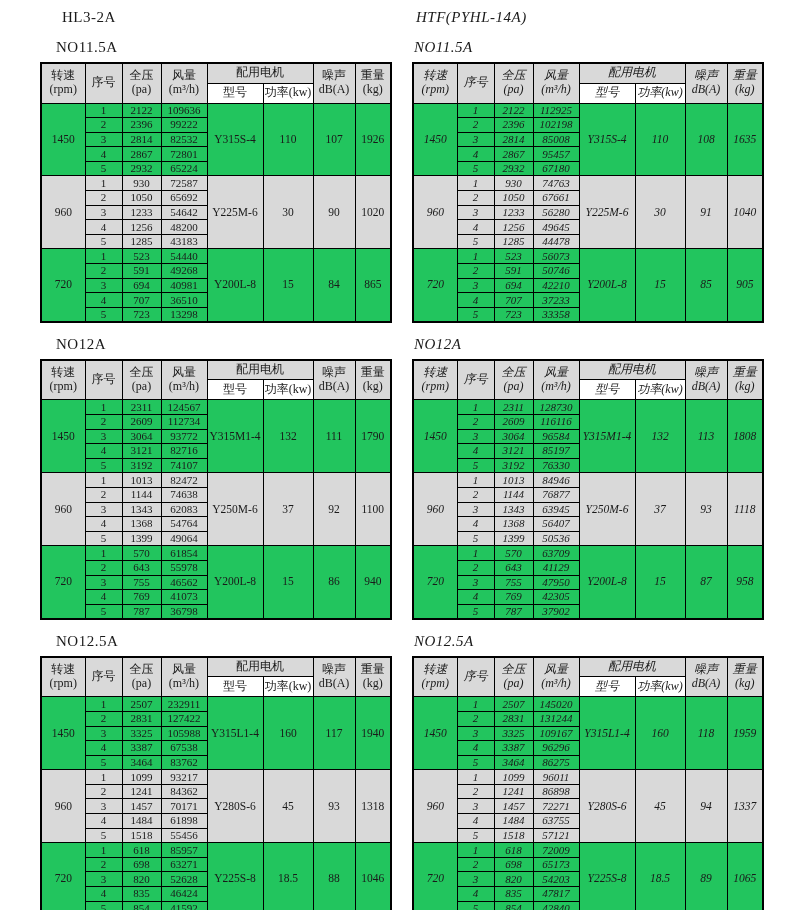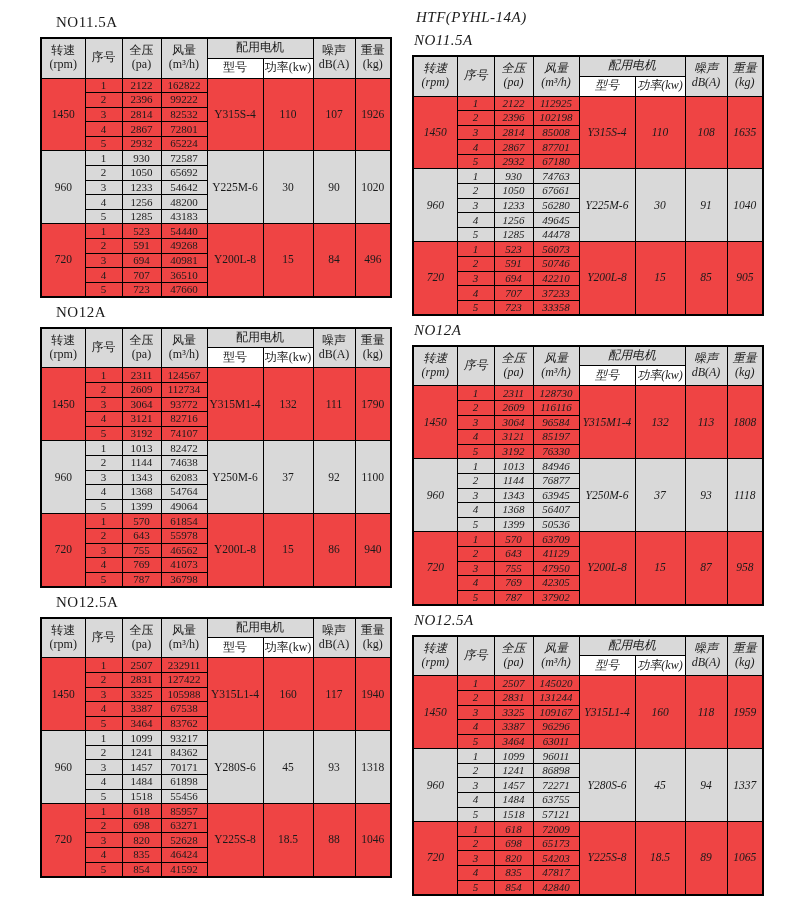--- a/index.html
+++ b/index.html
@@ -23,27 +23,27 @@
   #col-left  .series-title { padding-left: 22px; }
   #col-right .series-title { padding-left: 4px; }
 
   .size-label {
     font-size: 15px; height: 18px; line-height: 18px;
     letter-spacing: 0.5px; margin-bottom: 6px; white-space: nowrap;
   }
   #col-left  .size-label { padding-left: 16px; }
   #col-right .size-label { padding-left: 2px; }
 
-  .section { margin-top: 5px; }
+  .section { margin-top: 12px; }
   .section + .section { }
 
   table.spec {
     border-collapse: collapse; table-layout: fixed;
     width: 350px; border: 2px solid #000;
-    background: #ef4444;
+    background: #22c55e;
   }
   table.spec th, table.spec td {
     border: 1px solid #000;
     text-align: center; vertical-align: middle;
     padding: 0; overflow: hidden;
   }
   table.spec thead th {
     height: 20px; font-size: 12px; font-weight: normal;
     background: var(--hdr-bg, #d9d9d9);
     white-space: pre-line; line-height: 1.15;
@@ -53,20 +53,21 @@
     height: 14.6px; font-size: 11px; line-height: 1;
     white-space: nowrap;
   }
   table.spec tbody td.big { font-size: 11.5px; }
   tr.band td { background: var(--band-bg, #d9d9d9); }
 </style>
 </head>
 <body>
 
 <div class="col" id="col-left">
+  <div class="series-title">HL3-2A</div>
   <div>
       <div class="section">
         <div class="size-label">NO11.5A</div>
         <table class="spec">
           <colgroup>
             <col style="width: 44px;">
             <col style="width: 37px;">
             <col style="width: 39px;">
             <col style="width: 46px;">
             <col style="width: 56px;">
@@ -92,21 +93,21 @@
             <tr>
               <th class="sub">型号</th>
               <th class="sub">功率(kw)</th>
             </tr>
           </thead>
           <tbody>
             <tr>
               <td class="big" rowspan="5">1450</td>
               <td>1</td>
               <td>2122</td>
-              <td>162822</td>
+              <td>109636</td>
               <td class="big" rowspan="5">Y315S-4</td>
               <td class="big" rowspan="5">110</td>
               <td class="big" rowspan="5">107</td>
               <td class="big" rowspan="5">1926</td>
             </tr>
             <tr>
               <td>2</td>
               <td>2396</td>
               <td>99222</td>
             </tr>
@@ -156,41 +157,41 @@
               <td>43183</td>
             </tr>
             <tr>
               <td class="big" rowspan="5">720</td>
               <td>1</td>
               <td>523</td>
               <td>54440</td>
               <td class="big" rowspan="5">Y200L-8</td>
               <td class="big" rowspan="5">15</td>
               <td class="big" rowspan="5">84</td>
-              <td class="big" rowspan="5">496</td>
+              <td class="big" rowspan="5">865</td>
             </tr>
             <tr>
               <td>2</td>
               <td>591</td>
               <td>49268</td>
             </tr>
             <tr>
               <td>3</td>
               <td>694</td>
               <td>40981</td>
             </tr>
             <tr>
               <td>4</td>
               <td>707</td>
               <td>36510</td>
             </tr>
             <tr>
               <td>5</td>
               <td>723</td>
-              <td>47660</td>
+              <td>13298</td>
             </tr>
           </tbody>
         </table>
       </div>
       <div class="section">
         <div class="size-label">NO12A</div>
         <table class="spec">
           <colgroup>
             <col style="width: 44px;">
             <col style="width: 37px;">
@@ -498,21 +499,21 @@
               <td>102198</td>
             </tr>
             <tr>
               <td>3</td>
               <td>2814</td>
               <td>85008</td>
             </tr>
             <tr>
               <td>4</td>
               <td>2867</td>
-              <td>87701</td>
+              <td>95457</td>
             </tr>
             <tr>
               <td>5</td>
               <td>2932</td>
               <td>67180</td>
             </tr>
             <tr class="band">
               <td class="big" rowspan="5">960</td>
               <td>1</td>
               <td>930</td>
@@ -757,21 +758,21 @@
               <td>109167</td>
             </tr>
             <tr>
               <td>4</td>
               <td>3387</td>
               <td>96296</td>
             </tr>
             <tr>
               <td>5</td>
               <td>3464</td>
-              <td>63011</td>
+              <td>86275</td>
             </tr>
             <tr class="band">
               <td class="big" rowspan="5">960</td>
               <td>1</td>
               <td>1099</td>
               <td>96011</td>
               <td class="big" rowspan="5">Y280S-6</td>
               <td class="big" rowspan="5">45</td>
               <td class="big" rowspan="5">94</td>
               <td class="big" rowspan="5">1337</td>

